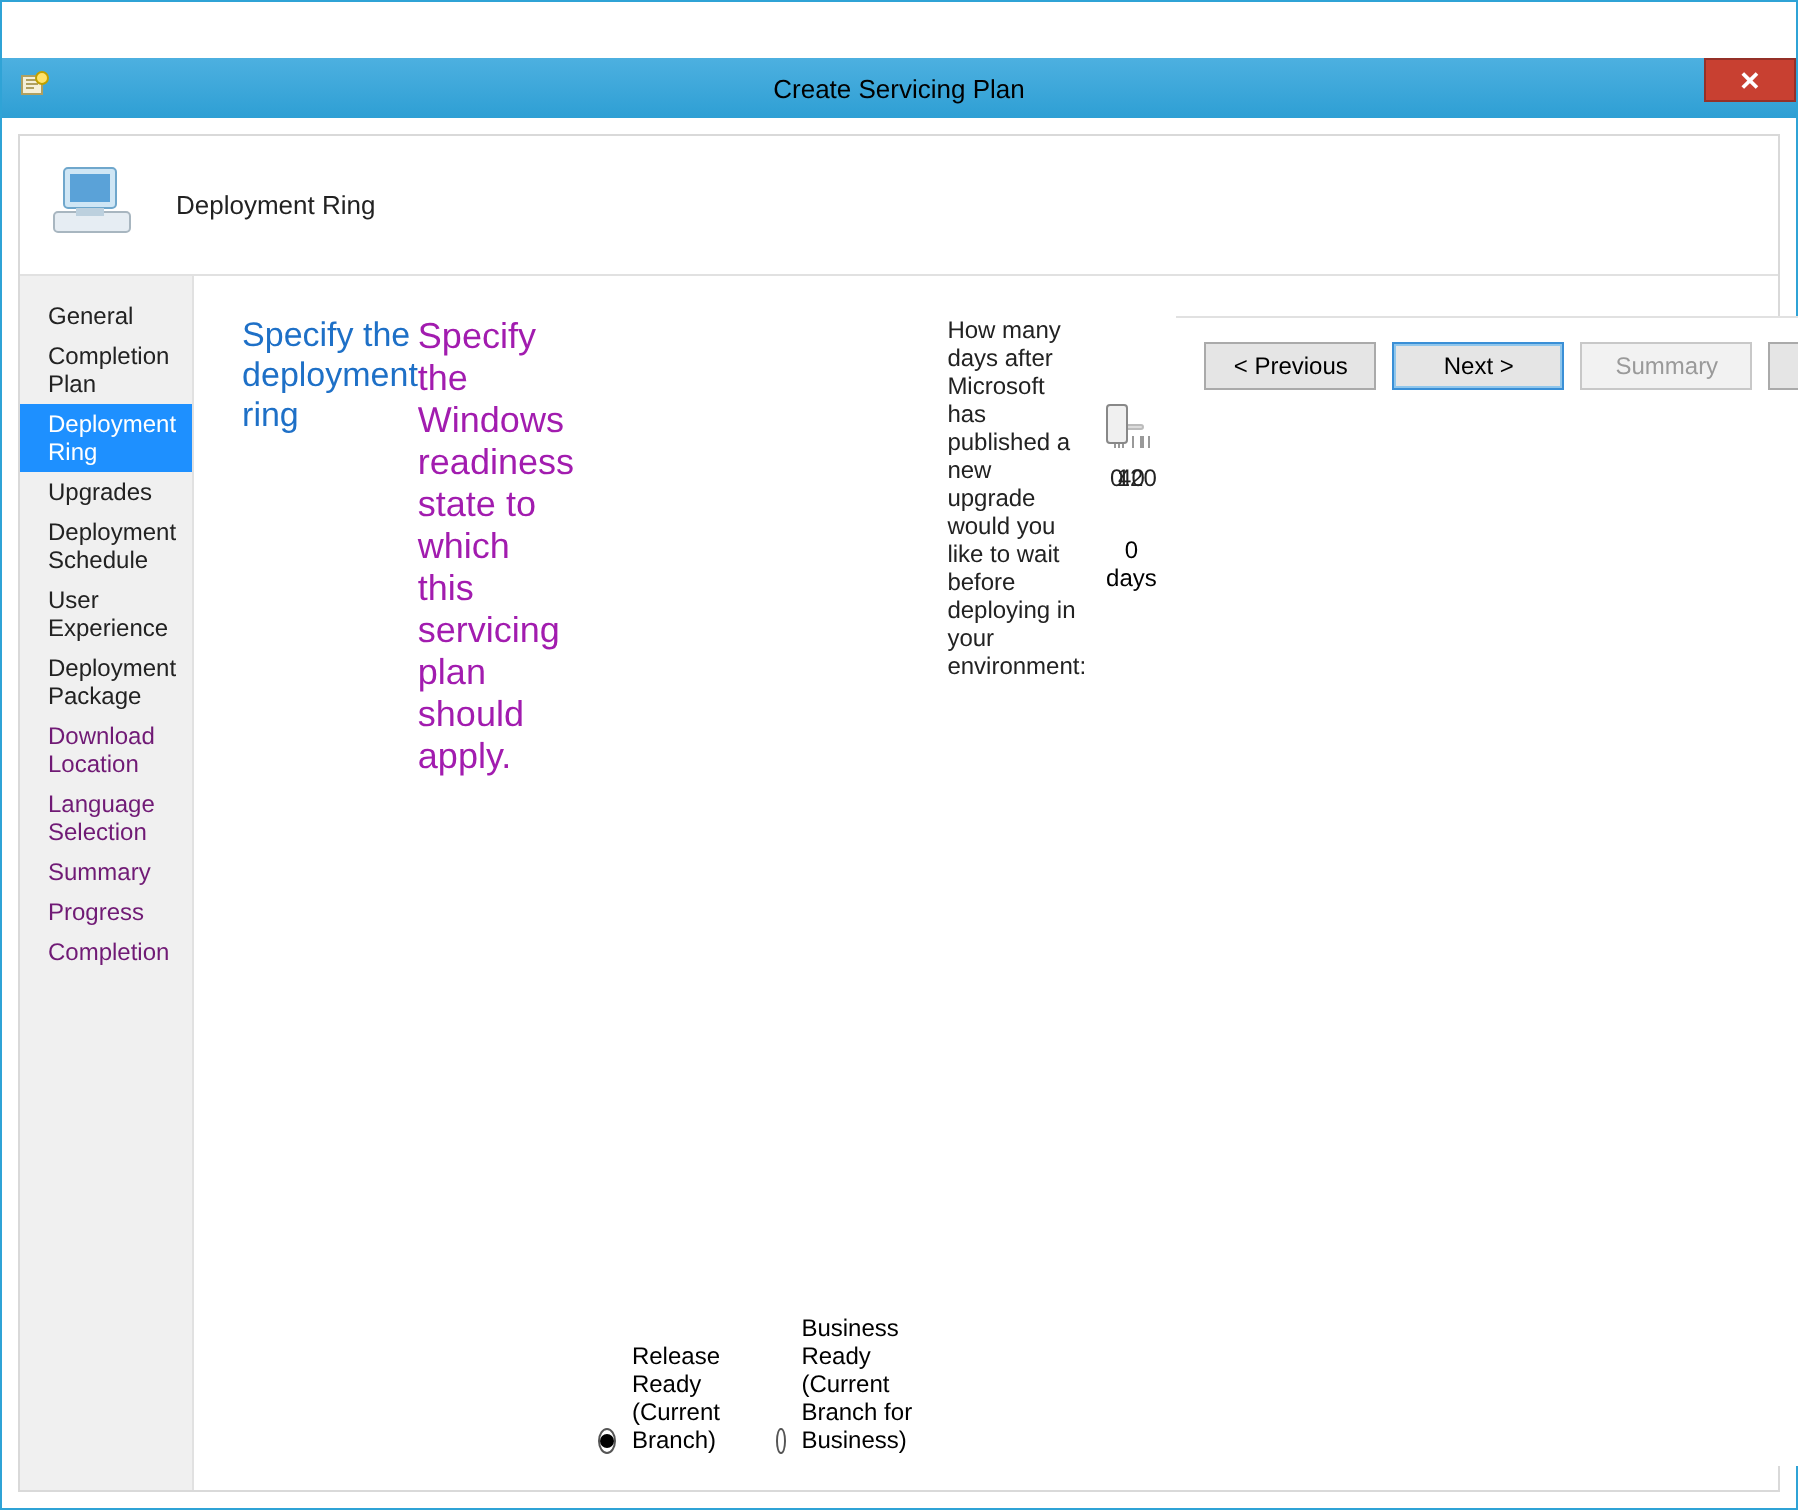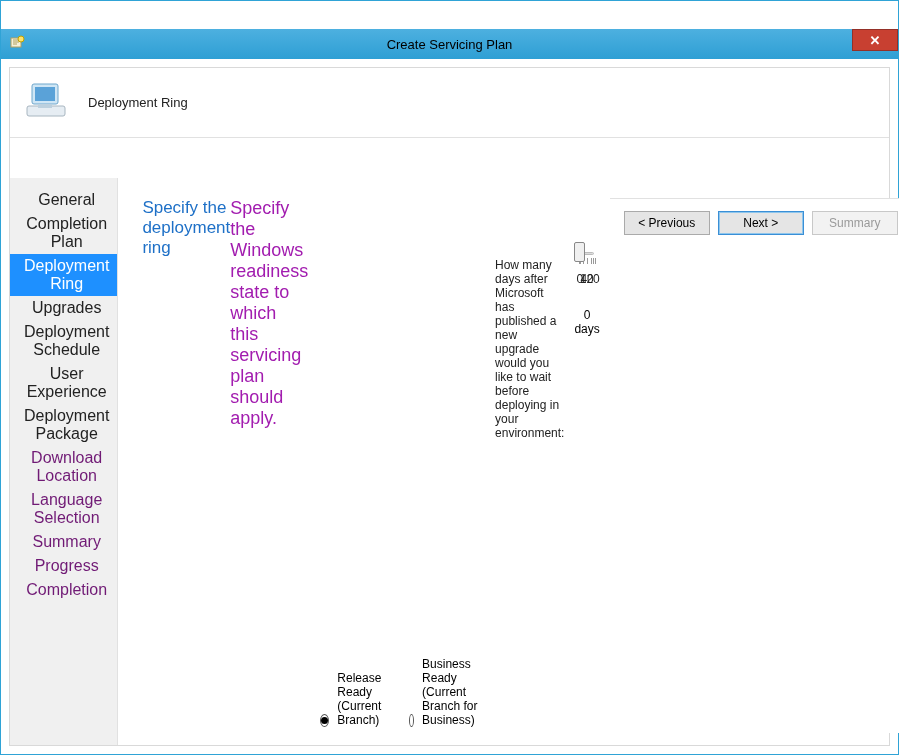--- a/index.html
+++ b/index.html
@@ -54,21 +54,20 @@
     font-size: 13px;
     border: 1px solid #943028;
   }
   .inner {
     margin: 8px;
     flex: 1;
     border: 1px solid #d9d9d9;
     background: #fff;
     display: flex;
     flex-direction: column;
-    gap: 40px;
   }
   .header {
     height: 70px;
     background: #fff;
     border-bottom: 1px solid #e1e1e1;
     display: flex;
     align-items: center;
     padding-left: 14px;
     gap: 18px;
   }
@@ -83,24 +82,23 @@
     min-height: 0;
   }
   .sidebar {
     width: 165px;
     background: #f0f0f0;
     border-right: 1px solid #e1e1e1;
     padding-top: 10px;
   }
   .sidebar-item {
     padding: 3px 8px 3px 14px;
-    font-size: 16px;
+    font-size: 12px;
     color: #222;
     cursor: default;
-    text-align: center;
   }
   .sidebar-item.selected {
     background: #1e90ff;
     color: #fff;
   }
   .sidebar-item.disabled {
     color: #701a75;
   }
   .content {
     flex: 1;
@@ -134,21 +132,20 @@
     align-items: center;
     justify-content: center;
     background: #fff;
   }
   .radio .dot {
     width: 7px; height: 7px;
     background: #000;
     border-radius: 50%;
   }
   .slider-caption {
-    margin-top: 60px;
     font-size: 12px;
     color: #222;
   }
   .slider-wrap {
     margin-top: 40px;
     padding: 0 10px;
   }
   .slider-track {
     position: relative;
     height: 30px;

